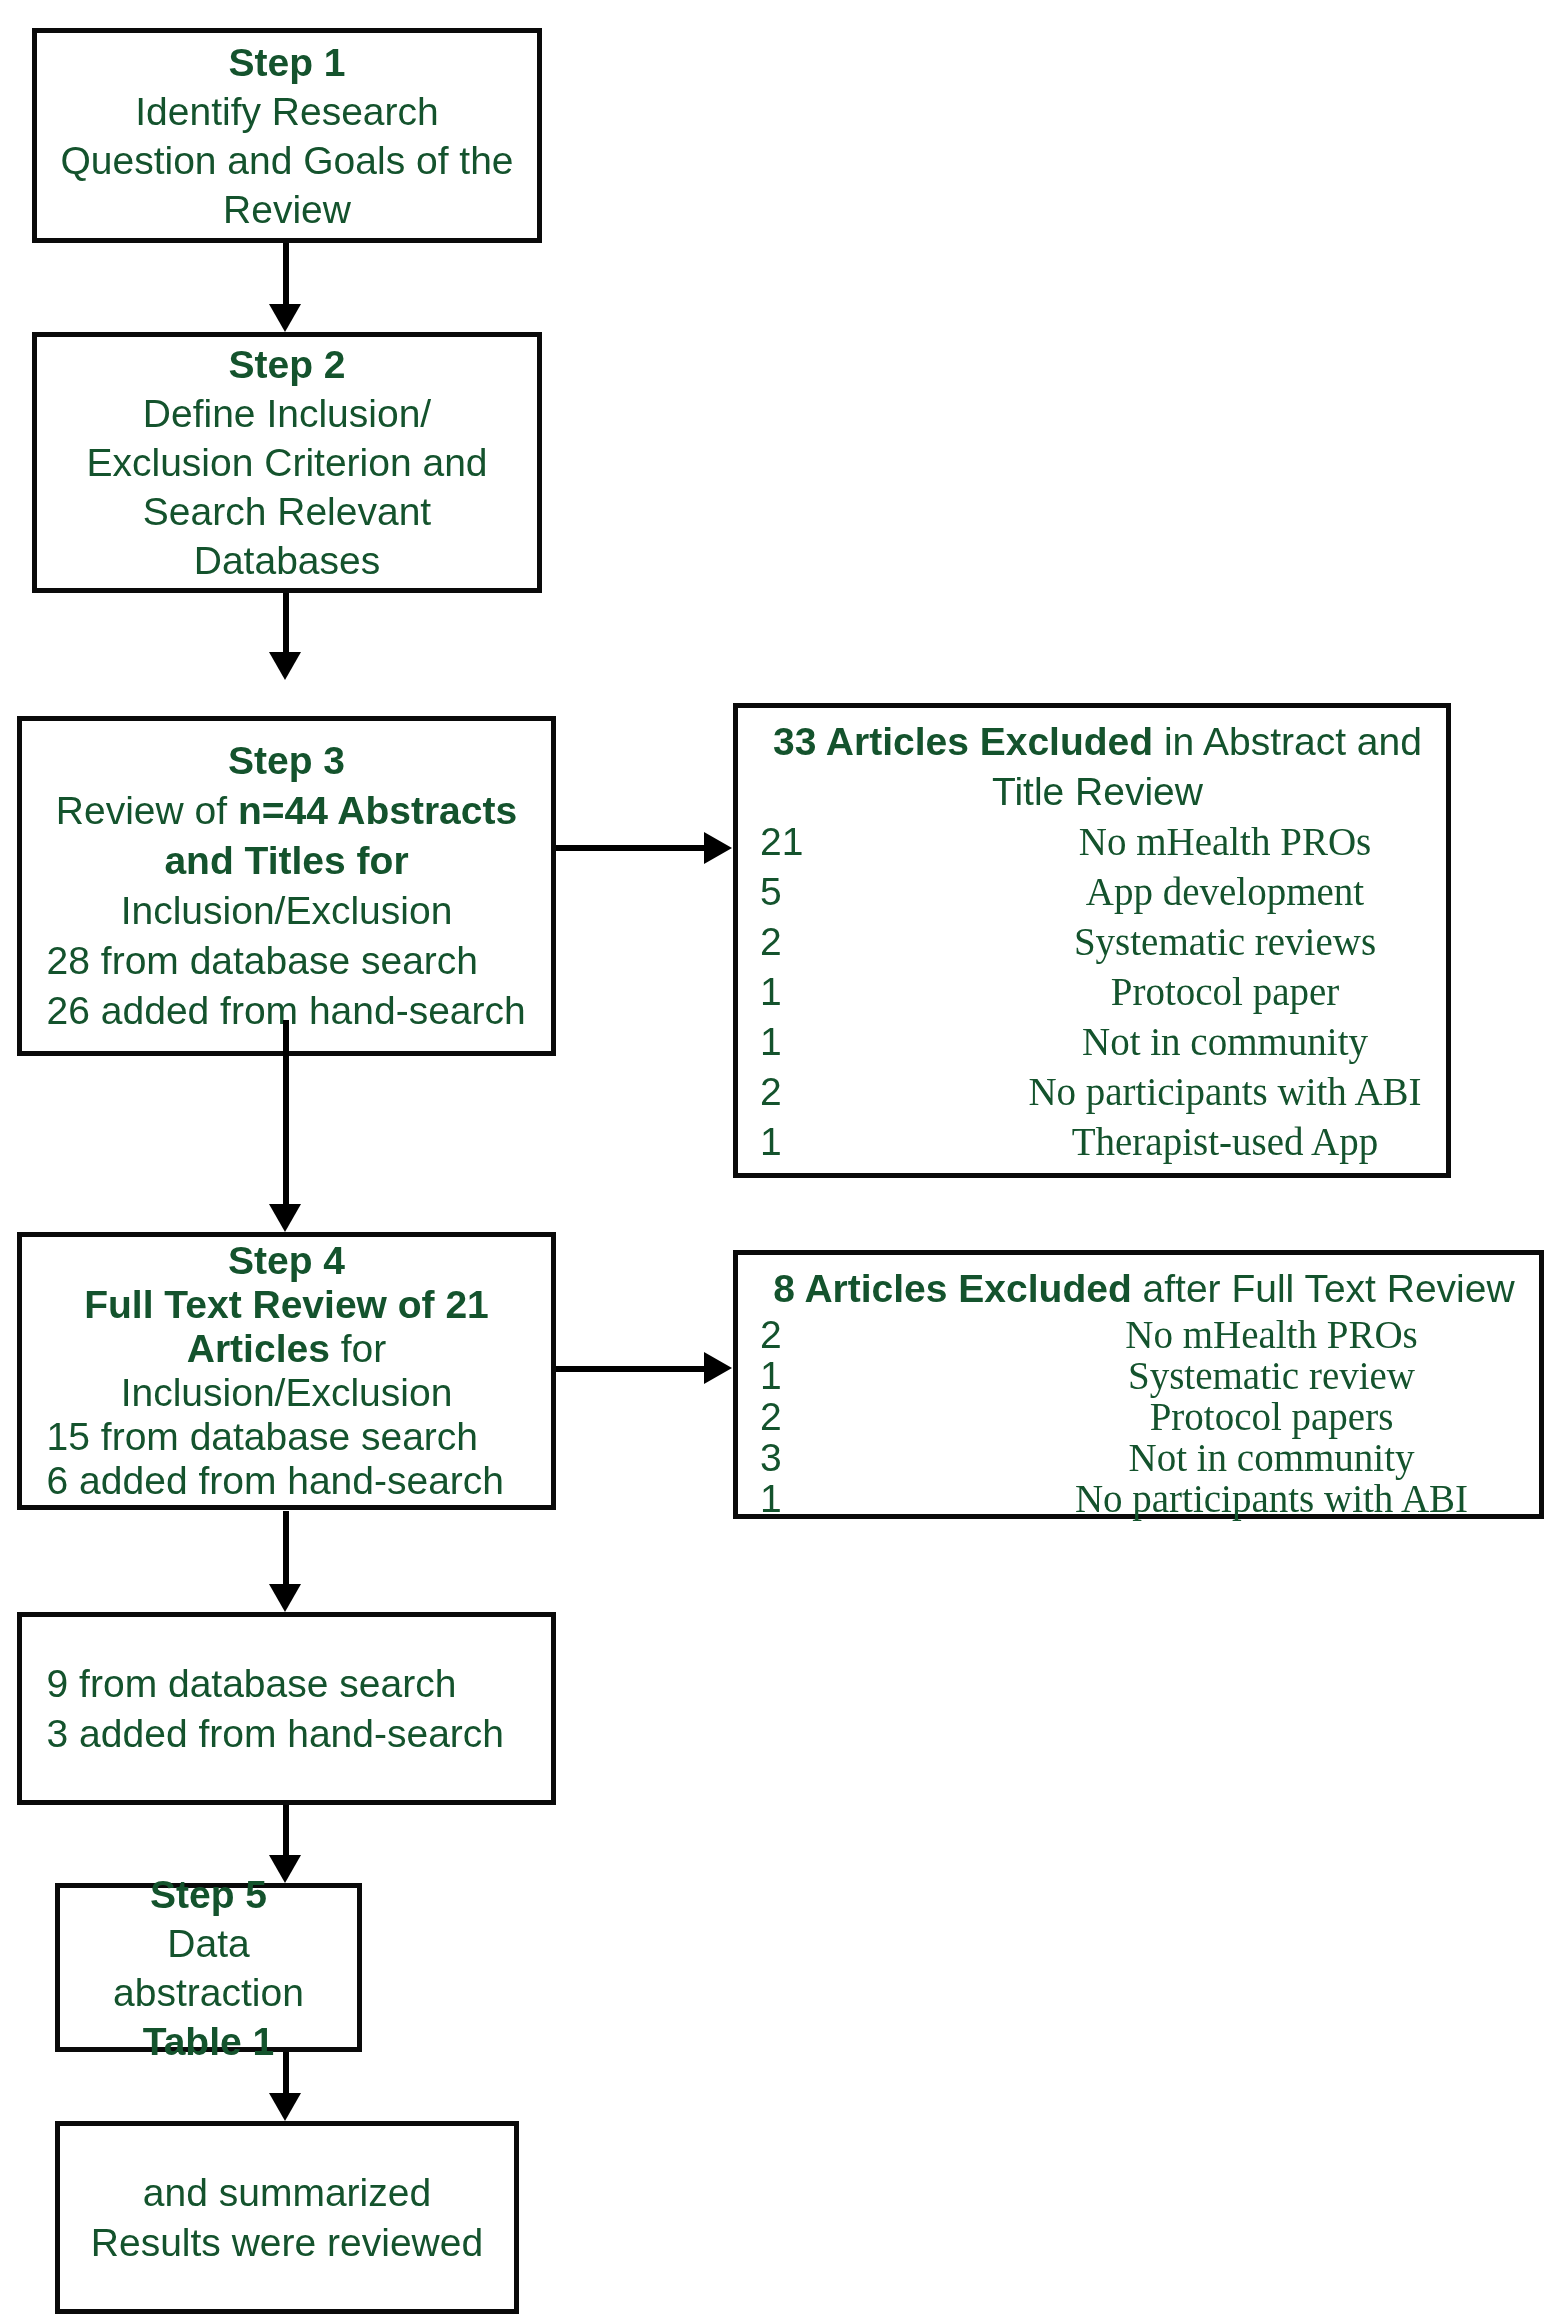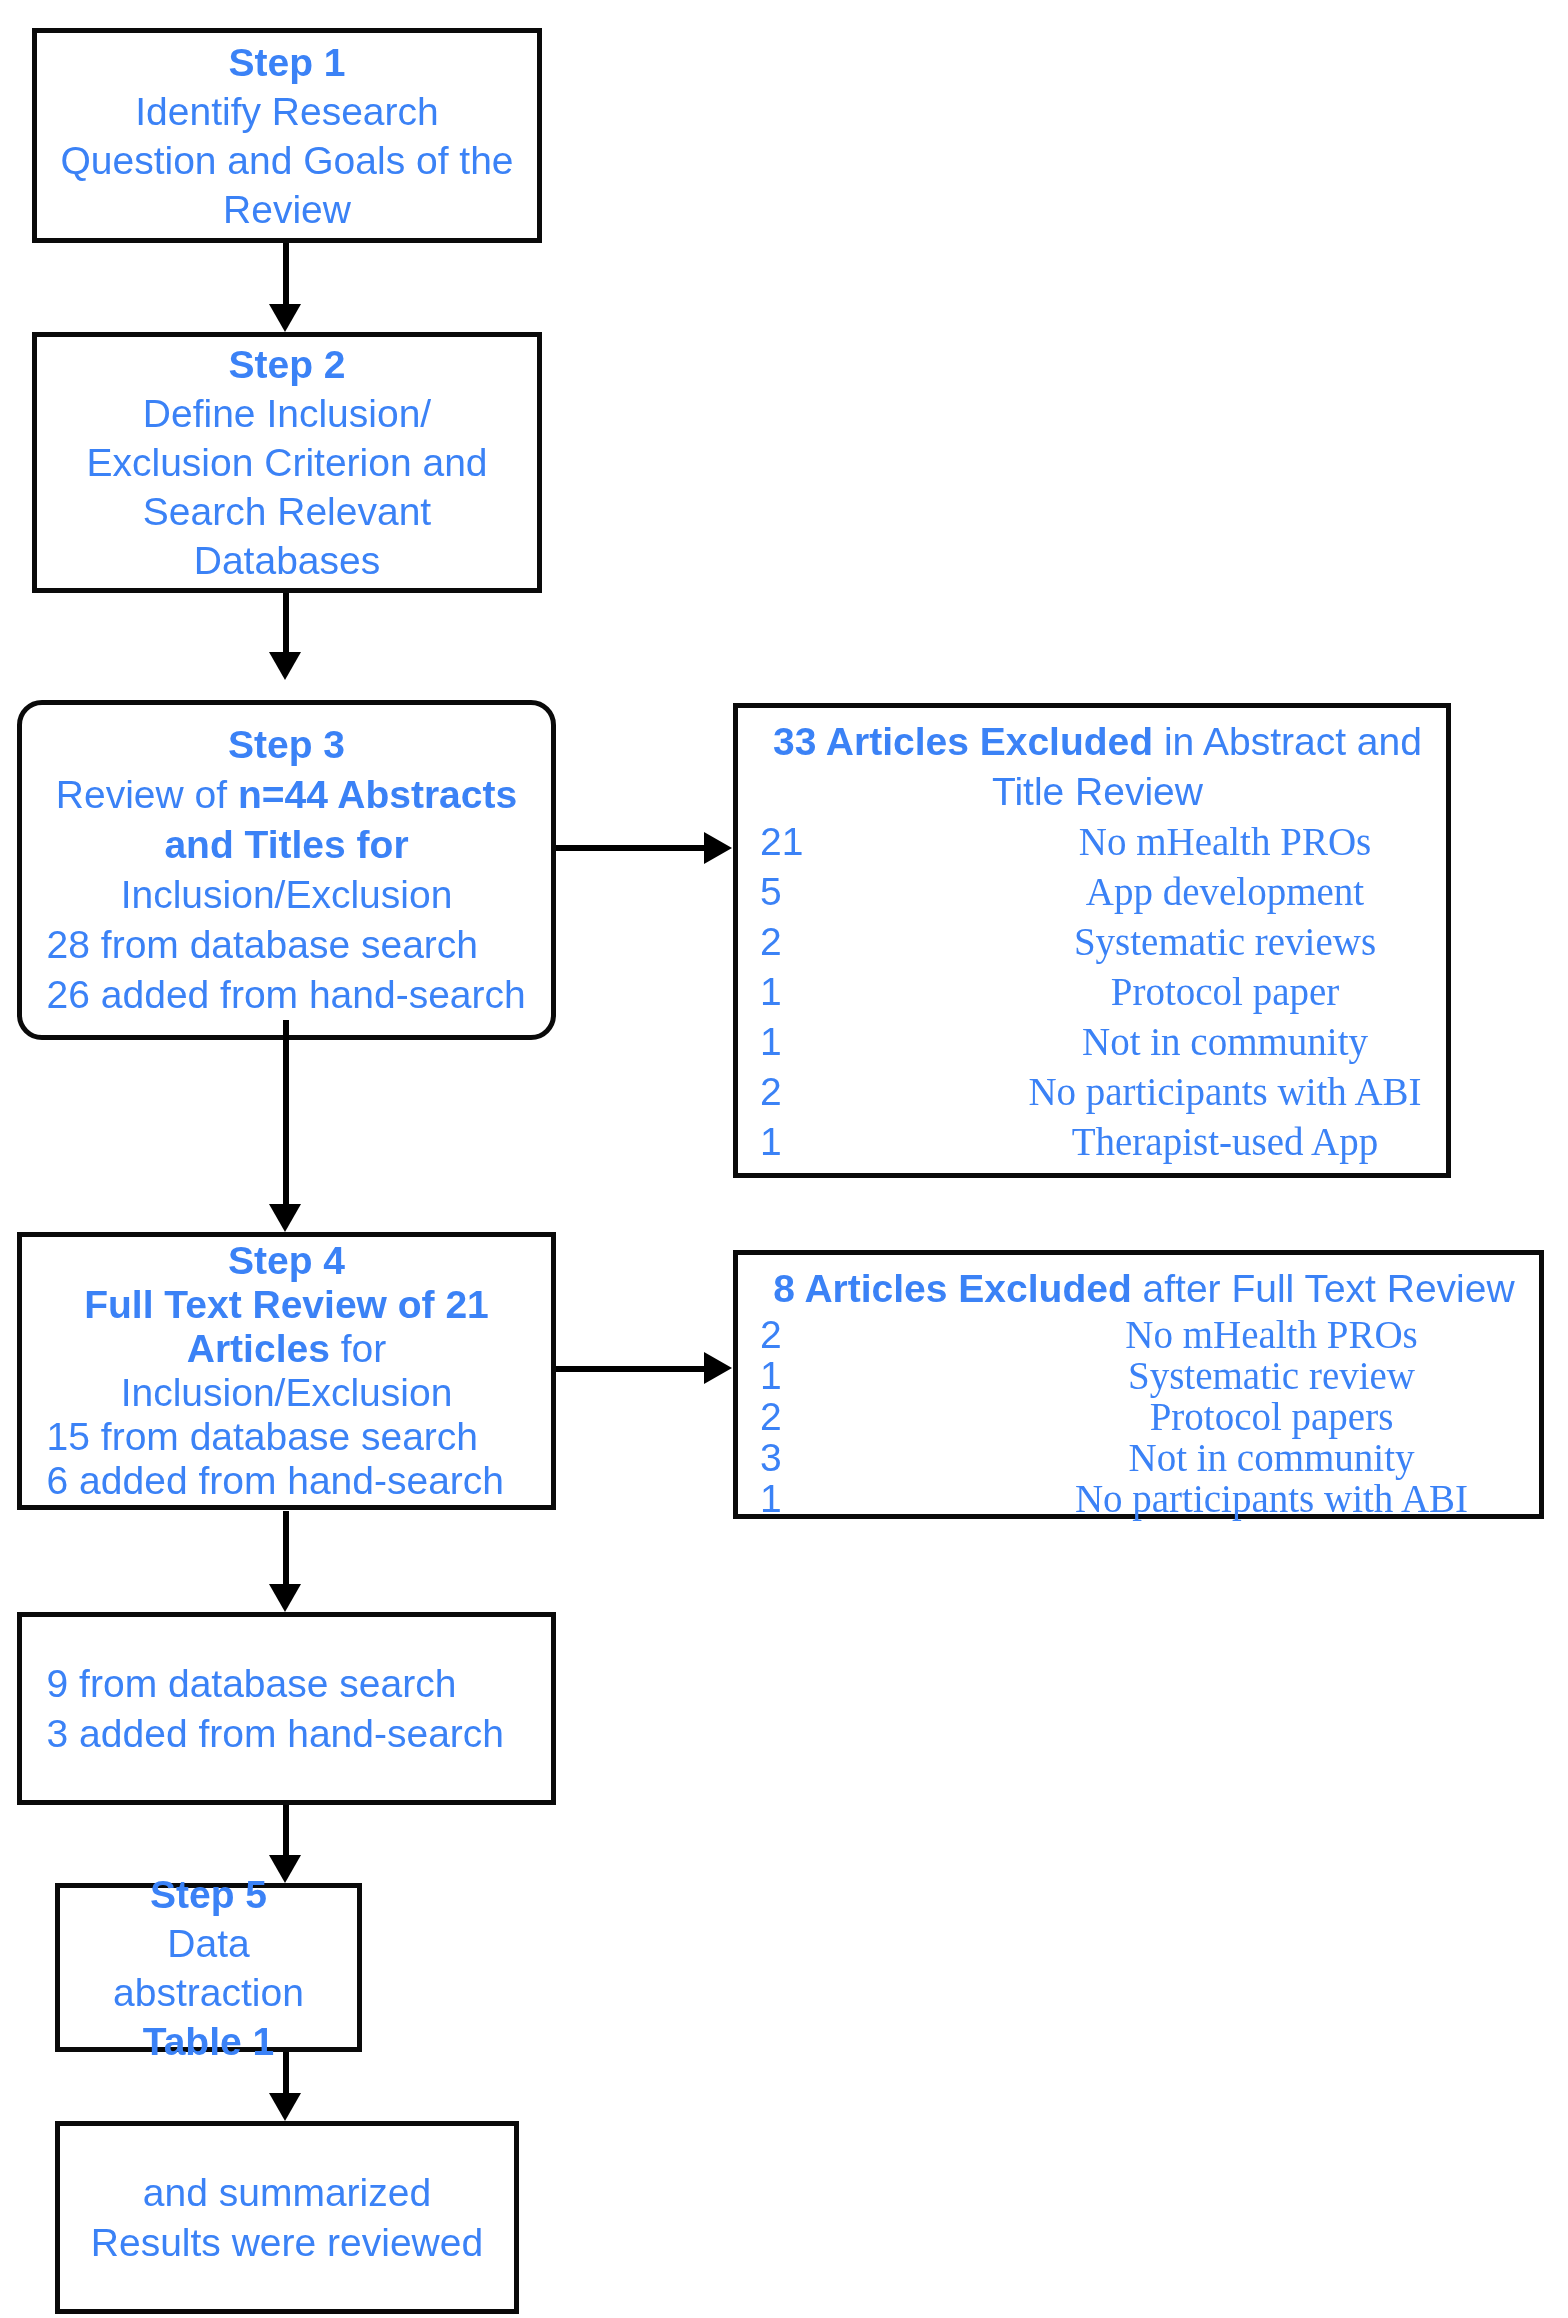--- a/index.html
+++ b/index.html
@@ -2,21 +2,21 @@
 <html style="font-size:9.8px"><head>
 <meta charset="utf-8">
 <style>
   html, body { margin: 0; padding: 0; background: #ffffff; }
   #canvas {
     position: relative;
     width: 1568px;
     height: 2319px;
     background: #ffffff;
     font-family: "Liberation Sans", "DejaVu Sans", sans-serif;
-    color: #3b82f6;
+    color: #14532d;
     font-size: 39px;
     line-height: 50px;
   }
   .box {
     position: absolute;
     box-sizing: border-box;
     border: 5.5px solid #0a0a0a;
     background: #ffffff;
     display: flex;
     flex-direction: column;
@@ -54,21 +54,21 @@
   .hline { position: absolute; height: 6.1px; background: #000000; }
   .hhead {
     position: absolute; width: 0; height: 0;
     border-top: 16.6px solid transparent;
     border-bottom: 16.6px solid transparent;
     border-left: 28px solid #000000;
   }
   
   #box-step1 { left: 32px;  top: 28px;   width: 510px;  height: 215px; }
   #box-step2 { left: 32px;  top: 332px;  width: 510px;  height: 261px; }
-  #box-step3 { left: 17px;  top: 700px; width: 539px;  height: 340px; border-radius: 25px; }
+  #box-step3 { left: 17px;  top: 716px; width: 539px;  height: 340px; }
   #box-excl1 { left: 733px; top: 687px; width: 718px; height: 475px; }
   #box-step4 { left: 17px;  top: 1232px; width: 539px;  height: 278px; }
   #box-excl2 { left: 733px; top: 1234px; width: 811px; height: 269px; }
   #box-incl  { left: 17px;  top: 1612px; width: 539px;  height: 193px; }
   #box-step5 { left: 55px;  top: 1883px; width: 307px;  height: 169px; }
   #box-step6 { left: 55px;  top: 2121px; width: 464px;  height: 193px; }
 </style>
 </head>
 <body>
 

